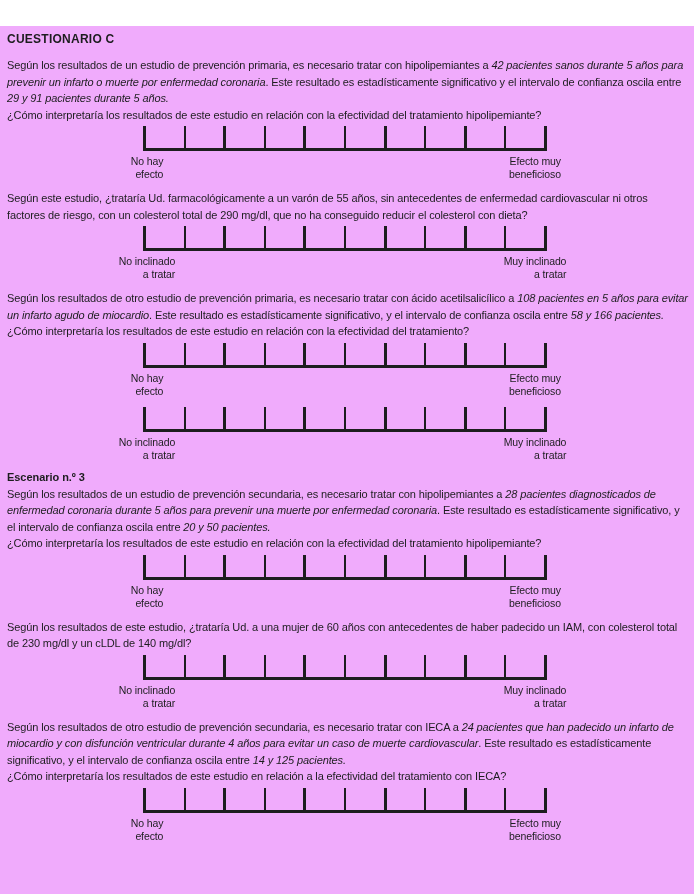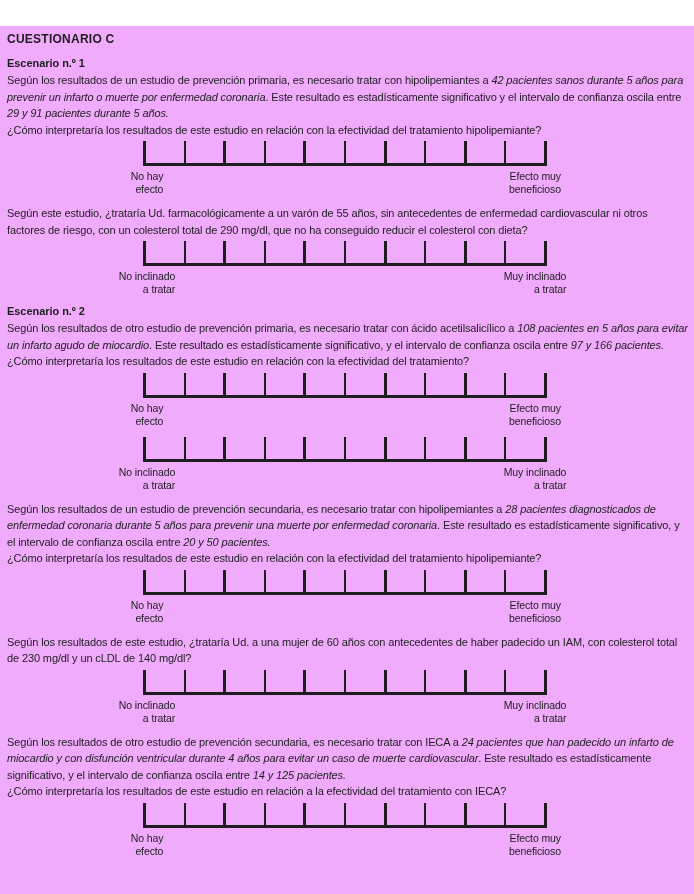--- a/index.html
+++ b/index.html
@@ -23,21 +23,20 @@
   .vas-label.left{left:4px;transform:translateX(-50%);}
   .vas-label.right{right:12px;transform:translateX(50%);}
 </style>
 </head>
 <body>
 
 <div class="page">
   <h1 class="doc-title">CUESTIONARIO C</h1>
   <div id="scenario-list">
       <section class="scenario">
-        <h2>Escenario n.º 1</h2>
         <p><span>Según los resultados de un estudio de prevención primaria, es necesario tratar con hipolipemiantes a </span><span class="seg-italic">42 pacientes sanos durante 5 años para prevenir un infarto o muerte por enfermedad coronaria</span><span>. Este resultado es estadísticamente significativo y el intervalo de confianza oscila entre </span><span class="seg-italic">29 y 91 pacientes durante 5 años.</span></p>
         <p>¿Cómo interpretaría los resultados de este estudio en relación con la efectividad del tratamiento hipolipemiante?</p>
         <div class="vas">
           <div class="vas-line">
             <span class="vas-tick"></span>
             <span class="vas-tick"></span>
             <span class="vas-tick"></span>
             <span class="vas-tick"></span>
             <span class="vas-tick"></span>
             <span class="vas-tick"></span>
@@ -79,22 +78,21 @@
               <div>a tratar</div>
             </div>
             <div class="vas-label right">
               <div>Muy inclinado</div>
               <div>a tratar</div>
             </div>
           </div>
         </div>
       </section>
       <section class="scenario">
-        <h2>Escenario n.º 2</h2>
-        <p><span>Según los resultados de otro estudio de prevención primaria, es necesario tratar con ácido acetilsalicílico a </span><span class="seg-italic">108 pacientes en 5 años para evitar un infarto agudo de miocardio</span><span>. Este resultado es estadísticamente significativo, y el intervalo de confianza oscila entre </span><span class="seg-italic">97 y 166 pacientes.</span></p>
+        <p><span>Según los resultados de otro estudio de prevención primaria, es necesario tratar con ácido acetilsalicílico a </span><span class="seg-italic">108 pacientes en 5 años para evitar un infarto agudo de miocardio</span><span>. Este resultado es estadísticamente significativo, y el intervalo de confianza oscila entre </span><span class="seg-italic">58 y 166 pacientes.</span></p>
         <p>¿Cómo interpretaría los resultados de este estudio en relación con la efectividad del tratamiento?</p>
         <div class="vas">
           <div class="vas-line">
             <span class="vas-tick"></span>
             <span class="vas-tick"></span>
             <span class="vas-tick"></span>
             <span class="vas-tick"></span>
             <span class="vas-tick"></span>
             <span class="vas-tick"></span>
             <span class="vas-tick"></span>
@@ -134,20 +132,21 @@
               <div>a tratar</div>
             </div>
             <div class="vas-label right">
               <div>Muy inclinado</div>
               <div>a tratar</div>
             </div>
           </div>
         </div>
       </section>
       <section class="scenario">
+        <h2>Escenario n.º 3</h2>
         <p><span>Según los resultados de un estudio de prevención secundaria, es necesario tratar con hipolipemiantes a </span><span class="seg-italic">28 pacientes diagnosticados de enfermedad coronaria durante 5 años para prevenir una muerte por enfermedad coronaria</span><span>. Este resultado es estadísticamente significativo, y el intervalo de confianza oscila entre </span><span class="seg-italic">20 y 50 pacientes.</span></p>
         <p>¿Cómo interpretaría los resultados de este estudio en relación con la efectividad del tratamiento hipolipemiante?</p>
         <div class="vas">
           <div class="vas-line">
             <span class="vas-tick"></span>
             <span class="vas-tick"></span>
             <span class="vas-tick"></span>
             <span class="vas-tick"></span>
             <span class="vas-tick"></span>
             <span class="vas-tick"></span>

